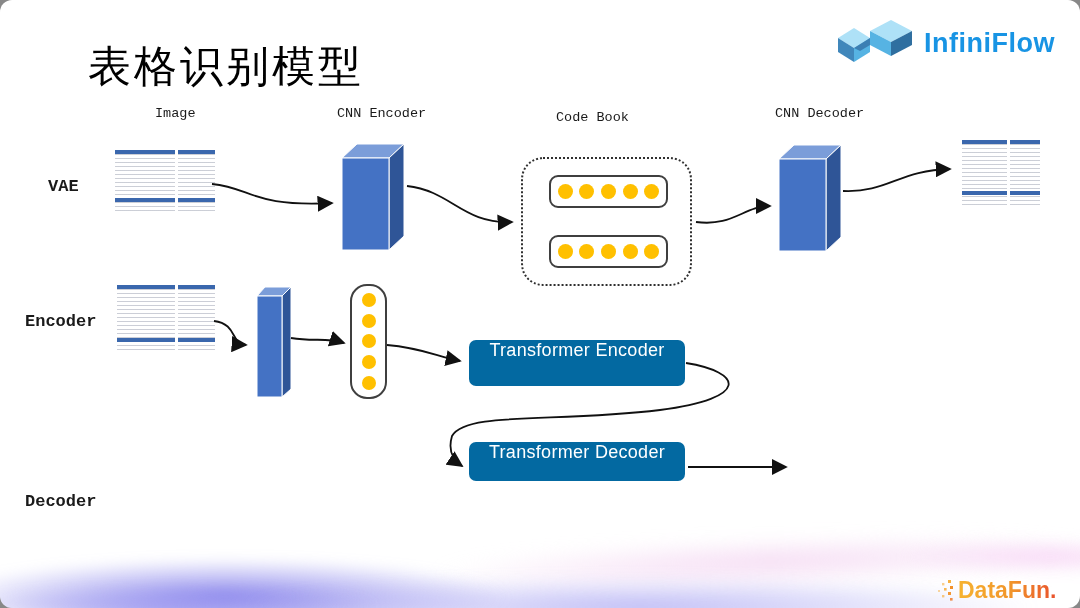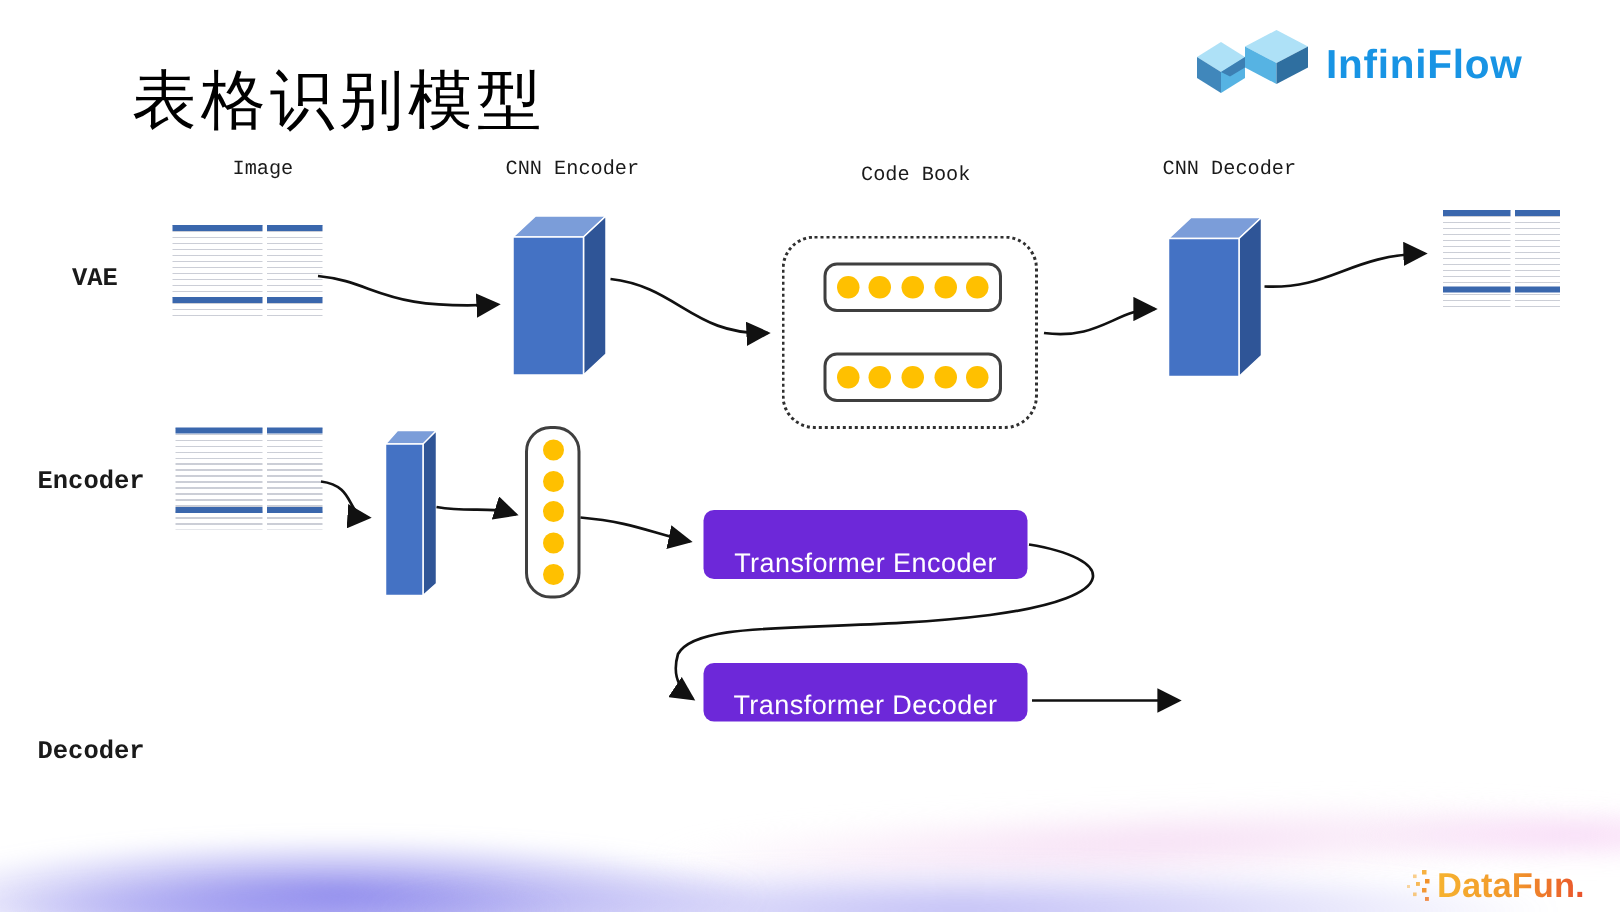--- a/index.html
+++ b/index.html
@@ -1,28 +1,29 @@
 <!DOCTYPE html>
 <html><head>
 <meta charset="utf-8">
 <style>
   * { margin:0; padding:0; box-sizing:border-box; }
   html,body { background:#888; }
   .slide {
     position:relative; width:1080px; height:608px; background:#ffffff;
     overflow:hidden; font-family:"Liberation Sans", sans-serif;
     margin:0 auto;
+    border-radius:12px;
   }
   
   .title {
     position:absolute; left:88px; top:38px; font-family:"DejaVu Serif", serif;
     font-size:43px; font-weight:400; color:#000; letter-spacing:3px; white-space:nowrap;
   }
   
-  .if-logo { position:absolute; left:796px; top:18px; display:flex; align-items:center; }
+  .if-logo { position:absolute; left:836px; top:18px; display:flex; align-items:center; }
   .if-text { font-size:27px; font-weight:bold; color:#1894E4; margin-left:10px; letter-spacing:0.5px; }
   
   .lbl {
     position:absolute; font-family:"Liberation Mono", monospace; color:#1a1a1a;
     white-space:nowrap;
   }
   .col-lbl { font-size:13.5px; }
   .row-lbl { font-size:17px;font-weight:bold; }
   
   .thumb { position:absolute; display:flex; gap:3px; background:#fff; }
@@ -48,23 +49,23 @@
   .pill {
     position:absolute; left:350px; top:284px; width:37px; height:115px;
     border:2px solid #3f3f3f; border-radius:17px;
     display:flex; flex-direction:column; align-items:center; justify-content:space-evenly;
   }
   .pill .dot { width:14px; height:14px; }
   
   .cuboid { position:absolute; }
   
   .tbox {
-    position:absolute; left:469px; width:216px; height:46px; background:#6d28d9;
+    position:absolute; left:469px; width:216px; height:46px; background:#0369a1;
     border-radius:7px; color:#fff; font-size:18px;
-    display:flex; align-items:flex-end; justify-content:center; letter-spacing:0.3px;
+    display:flex; align-items:flex-start; justify-content:center; letter-spacing:0.3px;
   }
   .tbox.enc { top:340px; } .tbox.dec { top:442px; height:39px; }
   
   .tagsbox {
     position:absolute; left:794px; top:419px; width:103px; height:89px;
     border:1.2px solid #555; background:#fff; padding:4px 0 0 7px;
     font-family:"Liberation Mono", monospace; font-size:12px; line-height:14.6px;
     color:#111; overflow:visible; white-space:pre;
   }
   .tagsbox div { white-space:pre; }
@@ -105,21 +106,21 @@
       <polygon points="34,13 55,2 76,13 55,24" fill="#AEE1F7"></polygon>
       <polygon points="34,13 34,27 55,38 55,24" fill="#56B3E3"></polygon>
       <polygon points="55,24 76,13 76,27 55,38" fill="#2F6FA0"></polygon>
       <polygon points="18,30 34,20 34,27 24,33" fill="#3C7FB3"></polygon>
     </svg>
     <span class="if-text">InfiniFlow</span>
   </div>
 
   <div class="lbl col-lbl" style="left:155px; top:106px;">Image</div>
   <div class="lbl col-lbl" style="left:337px; top:106px;">CNN Encoder</div>
-  <div class="lbl col-lbl" style="left:574px; top:110px;">Code Book</div>
+  <div class="lbl col-lbl" style="left:556px; top:110px;">Code Book</div>
   <div class="lbl col-lbl" style="left:775px; top:106px;">CNN Decoder</div>
 
   <div class="lbl row-lbl" style="left:48px; top:177px;">VAE</div>
   <div class="lbl row-lbl" style="left:25px; top:312px;">Encoder</div>
   <div class="lbl row-lbl" style="left:25px; top:457px;margin-top:35px;">Decoder</div>
 
   <div class="thumb" style="left:115px; top:150px; width:100px; height:62px;">
     <div class="panel wide" style="flex:1.6;"></div>
     <div class="panel" style="flex:1;"></div>
   </div>

